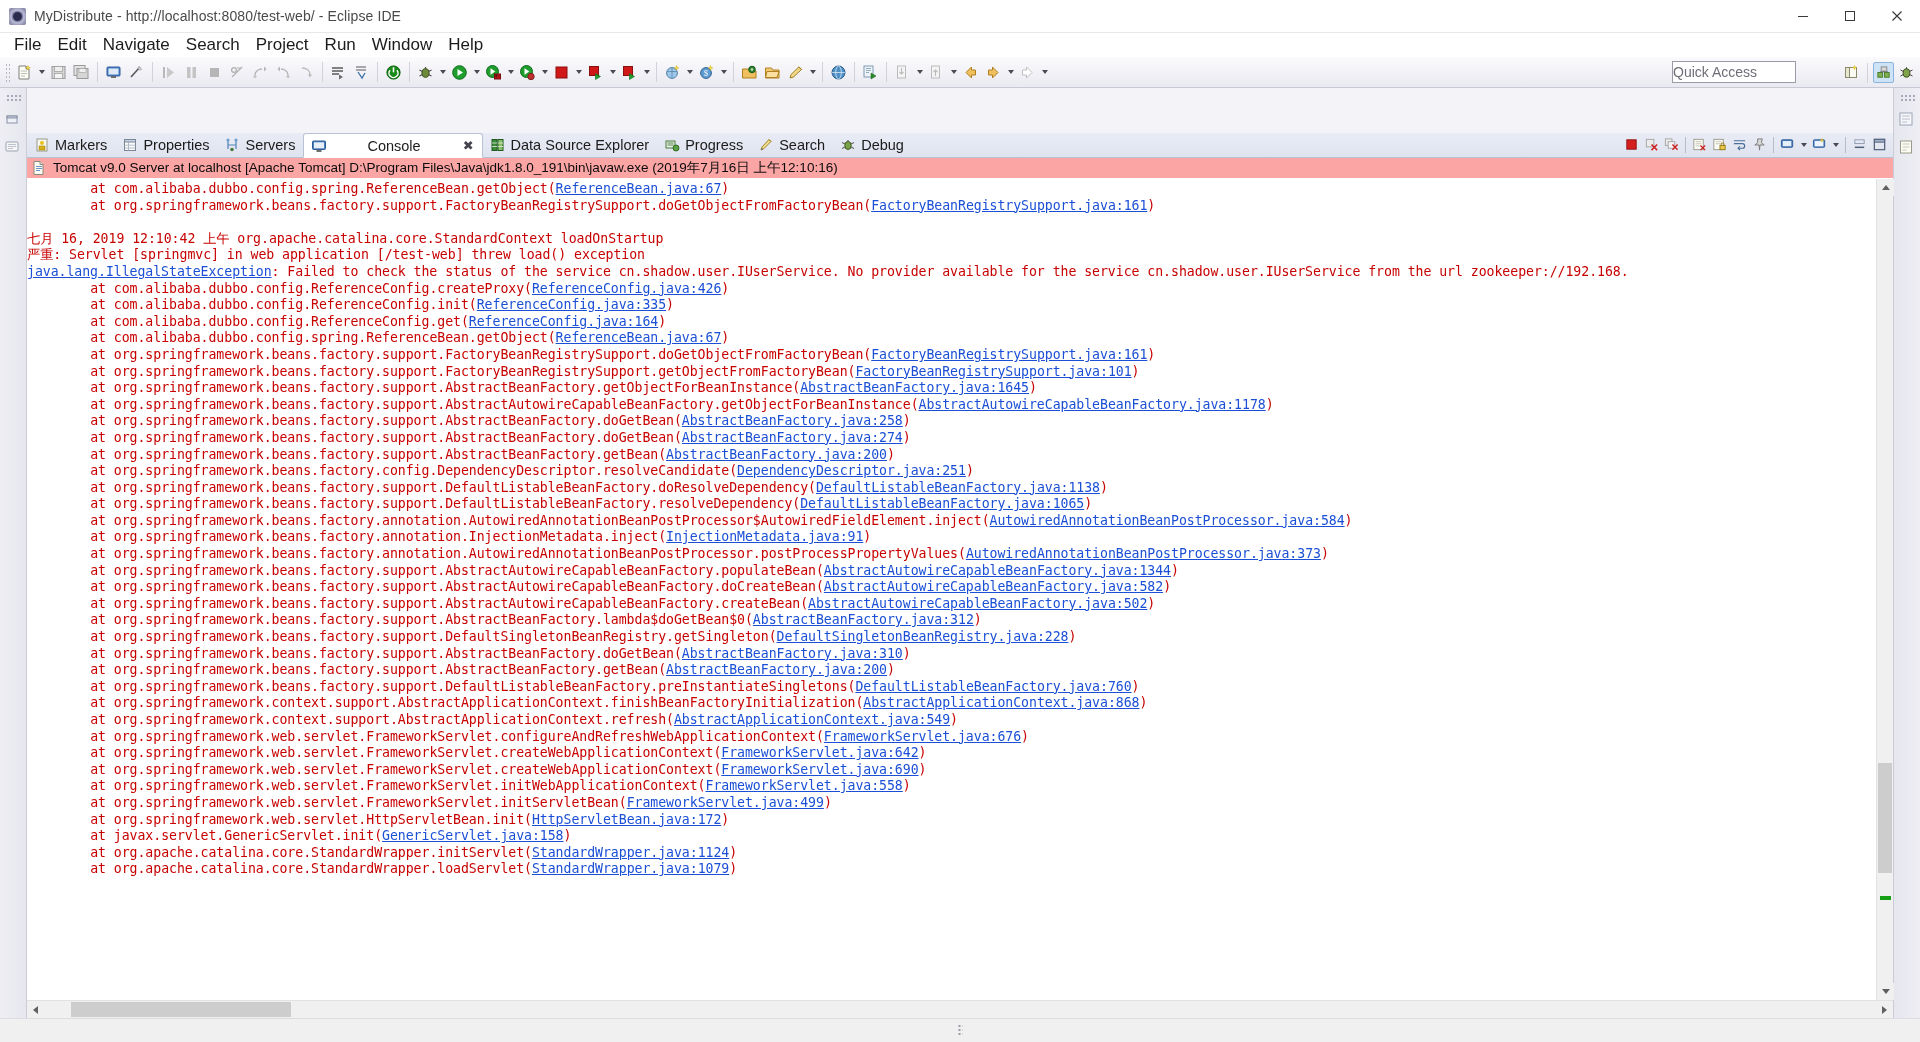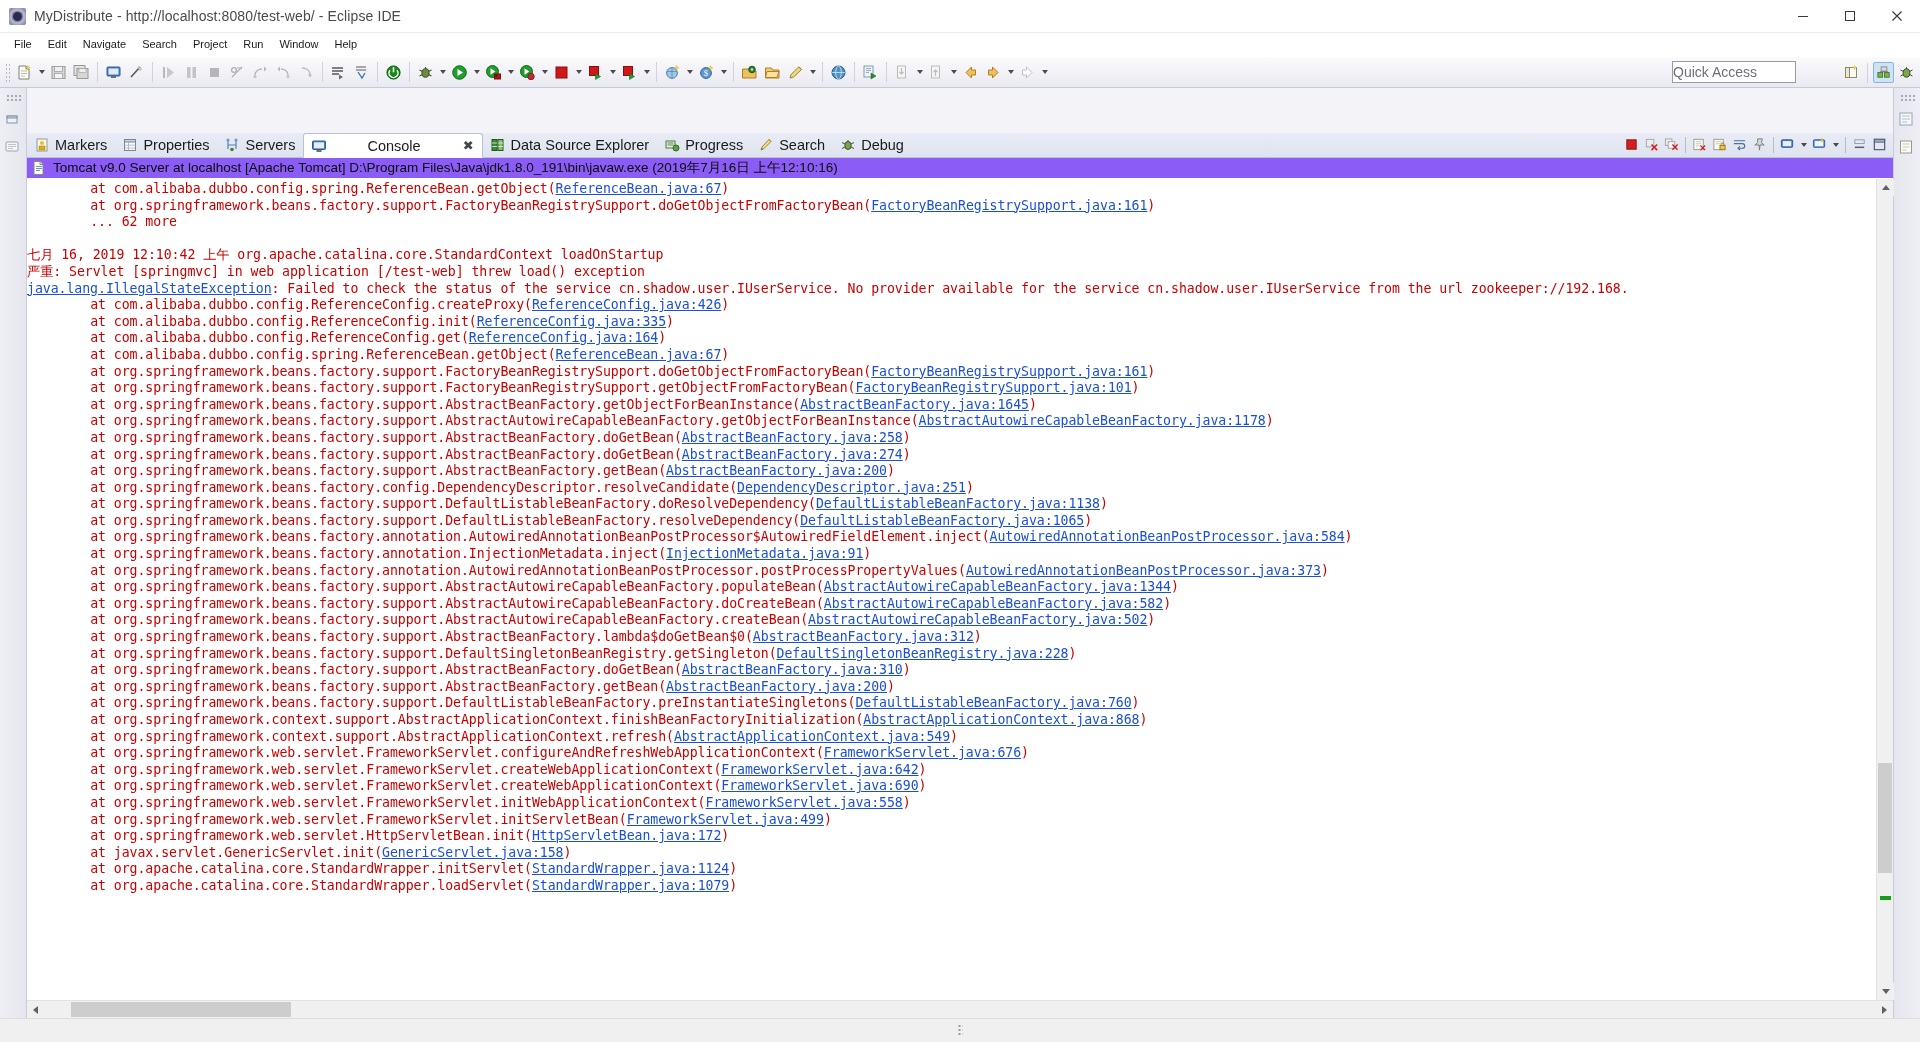--- a/index.html
+++ b/index.html
@@ -66,21 +66,21 @@
   .menubar {
     height: 24px;
     flex: 0 0 24px;
     background: #ffffff;
     display: flex;
     align-items: center;
     padding-left: 6px;
     border-bottom: 1px solid #ffffff;
   }
   .menu-item {
-    font-size: 11px;
+    font-size: 17px;
     color: #1b1b1b;
     padding: 2px 8px 3px 8px;
     white-space: nowrap;
     line-height: 17px;
   }
 
   
   .toolbar {
     height: 31px;
     flex: 0 0 31px;
@@ -231,21 +231,21 @@
     padding-right: 4px;
     gap: 1px;
   }
   .cti { width: 19px; height: 19px; position: relative; display:flex; align-items:center; justify-content:center;}
   .cti-sep { width:1px; height:16px; background:#b9bcc8; margin:0 3px; }
 
   
   .console-head {
     height: 21px;
     flex: 0 0 21px;
-    background: #8b5cf6;
+    background: #fca5a5;
     display: flex;
     align-items: center;
     font-size: 13.5px;
     color: #0b0b0b;
     padding-left: 4px;
     white-space: nowrap;
     border-bottom: 1px solid #ffffff;
   }
   .doc-ico {
     width: 16px; height: 16px;
@@ -861,21 +861,20 @@
               <path d="M5 6.5h6M5 8.5h6M5 10.5h4" stroke="#5b8ac4" stroke-width=".9"></path>
             </svg>
         </span>
         <span>Tomcat v9.0 Server at localhost [Apache Tomcat] D:\Program Files\Java\jdk1.8.0_191\bin\javaw.exe (2019年7月16日 上午12:10:16)</span>
       </div>
 
       <div class="console-wrap">
         <div class="console-body" id="console-body">
             <div class="cline"><span>        </span><span>at com.alibaba.dubbo.config.spring.ReferenceBean.getObject(</span><span class="lnk">ReferenceBean.java:67</span><span>)</span></div>
             <div class="cline"><span>        </span><span>at org.springframework.beans.factory.support.FactoryBeanRegistrySupport.doGetObjectFromFactoryBean(</span><span class="lnk">FactoryBeanRegistrySupport.java:161</span><span>)</span></div>
-            <div class="cline"><span>        </span><span>... 62 more</span></div>
             <div class="cline blank"><span> </span></div>
             <div class="cline"><span>七月 16, 2019 12:10:42 上午 org.apache.catalina.core.StandardContext loadOnStartup</span></div>
             <div class="cline"><span>严重: Servlet [springmvc] in web application [/test-web] threw load() exception</span></div>
             <div class="cline"><span class="lnk">java.lang.IllegalStateException</span><span>: Failed to check the status of the service cn.shadow.user.IUserService. No provider available for the service cn.shadow.user.IUserService from the url zookeeper://192.168.</span></div>
             <div class="cline"><span>        </span><span>at com.alibaba.dubbo.config.ReferenceConfig.createProxy(</span><span class="lnk">ReferenceConfig.java:426</span><span>)</span></div>
             <div class="cline"><span>        </span><span>at com.alibaba.dubbo.config.ReferenceConfig.init(</span><span class="lnk">ReferenceConfig.java:335</span><span>)</span></div>
             <div class="cline"><span>        </span><span>at com.alibaba.dubbo.config.ReferenceConfig.get(</span><span class="lnk">ReferenceConfig.java:164</span><span>)</span></div>
             <div class="cline"><span>        </span><span>at com.alibaba.dubbo.config.spring.ReferenceBean.getObject(</span><span class="lnk">ReferenceBean.java:67</span><span>)</span></div>
             <div class="cline"><span>        </span><span>at org.springframework.beans.factory.support.FactoryBeanRegistrySupport.doGetObjectFromFactoryBean(</span><span class="lnk">FactoryBeanRegistrySupport.java:161</span><span>)</span></div>
             <div class="cline"><span>        </span><span>at org.springframework.beans.factory.support.FactoryBeanRegistrySupport.getObjectFromFactoryBean(</span><span class="lnk">FactoryBeanRegistrySupport.java:101</span><span>)</span></div>

